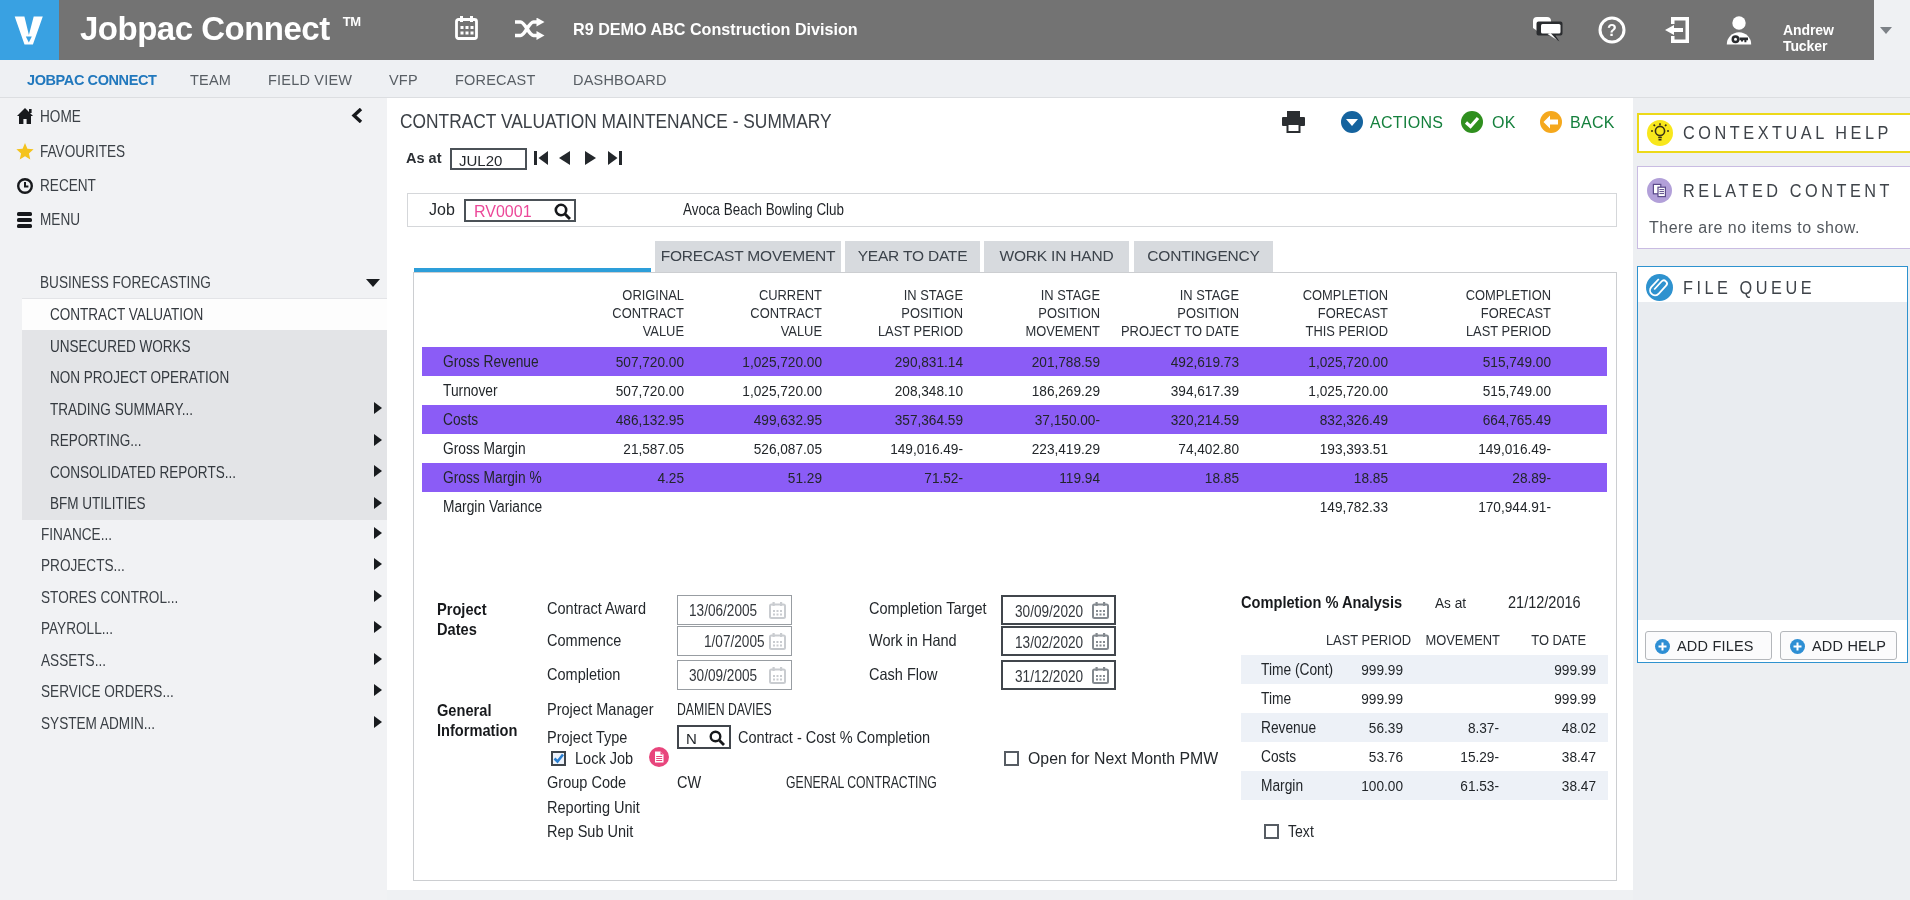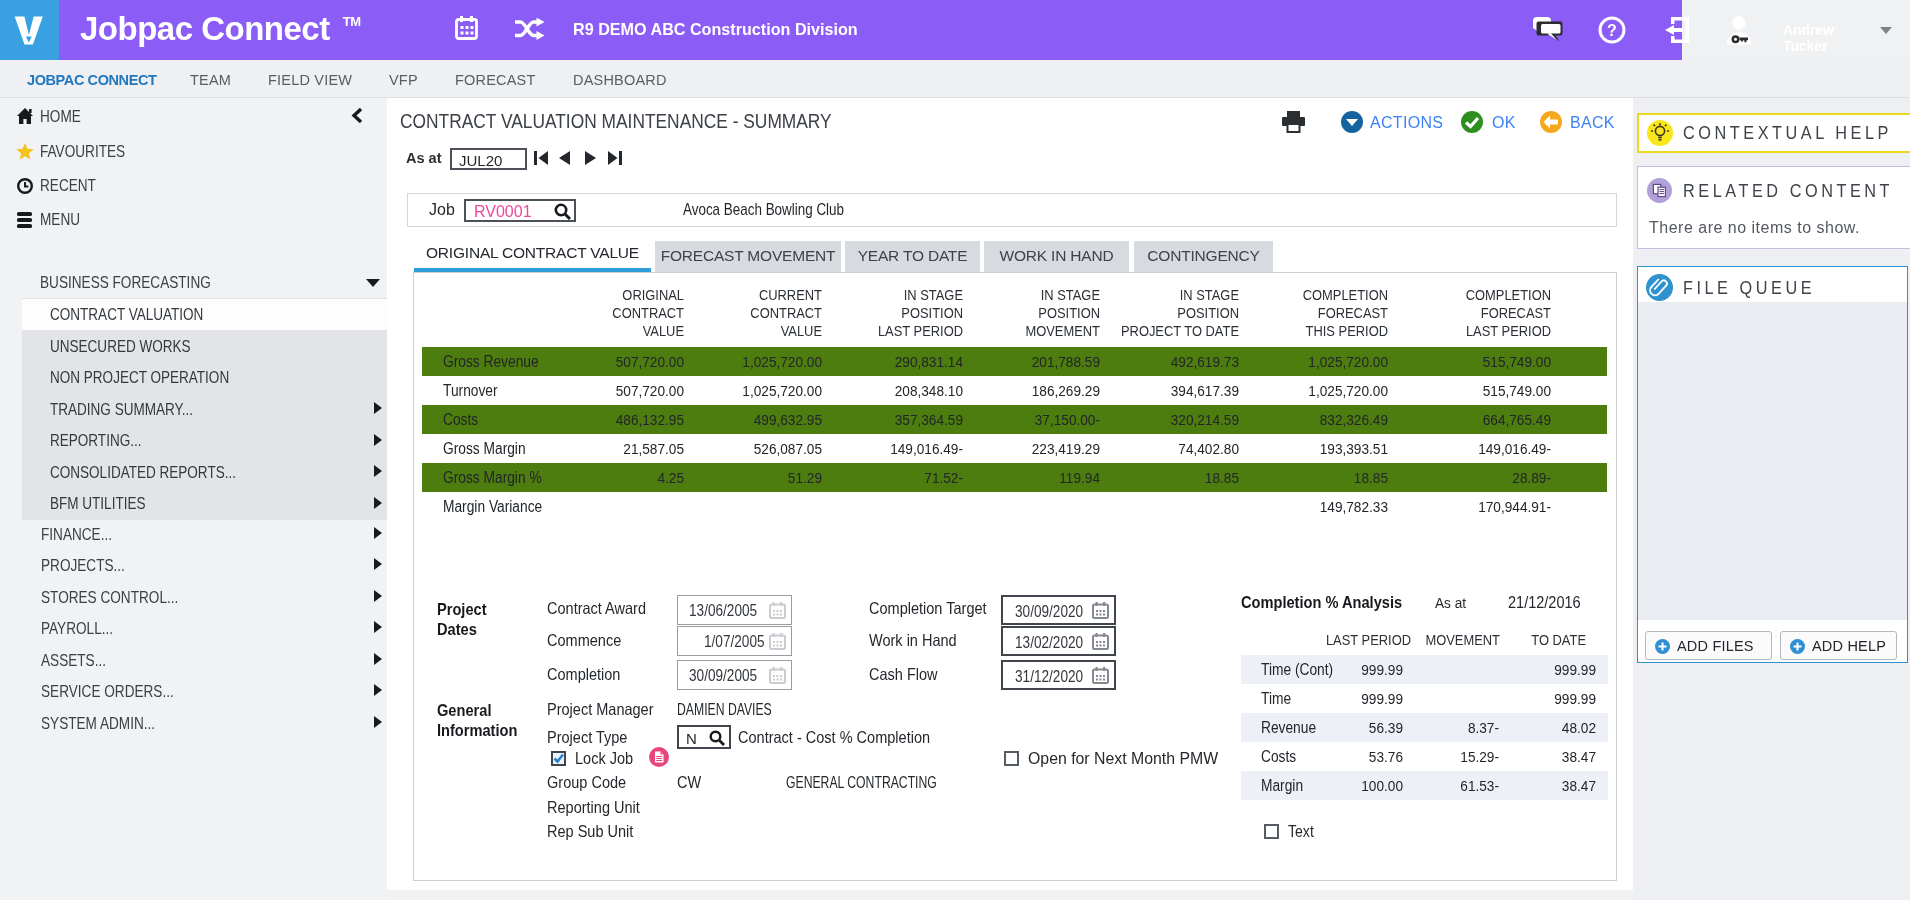--- a/index.html
+++ b/index.html
@@ -2,21 +2,21 @@
 <html><head>
 <meta charset="utf-8">
 <style>
 * { margin:0; padding:0; box-sizing:border-box; }
 html,body { width:1910px; height:900px; overflow:hidden; background:#eff1f3; }
 body { font-family:"Liberation Sans", sans-serif; color:#24282c; }
 .abs { position:absolute; }
 svg { display:block; }
 
 
-#topbar { position:absolute; left:0; top:0; width:1682px; height:60px; background:#8b5cf6; }
+#topbar { position:absolute; left:0; top:0; width:1874px; height:60px; background:#737373; }
 #logo { position:absolute; left:0; top:0; width:59px; height:60px; background:#39a1e2; }
 #brand { position:absolute; left:80px; top:10px; color:#fff; font-size:33px; font-weight:700; letter-spacing:-0.5px; white-space:nowrap; }
 #brand sup { font-size:13px; font-weight:700; position:relative; top:-2px; left:13px; }
 #divname { position:absolute; left:573px; top:20px; color:#fff; font-size:17px; font-weight:700; transform:scaleX(0.95); transform-origin:left top; white-space:nowrap; }
 #username { position:absolute; left:1783px; top:22px; color:#fff; font-size:14px; font-weight:700; letter-spacing:-0.1px; }
 #usercaret { position:absolute; left:1880px; top:27px; width:0; height:0; border-left:6px solid transparent; border-right:6px solid transparent; border-top:7px solid #7d8287; }
 
 
 #navbar { position:absolute; left:0; top:60px; width:1910px; height:38px; background:#eef0f3; border-bottom:1px solid #dcdee1; }
 #navbar .nv { position:absolute; top:12px; font-size:14.5px; color:#585e64; letter-spacing:0.2px; font-weight:400; }
@@ -28,38 +28,38 @@
 #search { position:absolute; left:43px; top:140px; width:337px; height:26px; border:1px solid #a9adb1; background:#fff; font-family:"Liberation Sans",sans-serif; font-size:16px; color:#8b9095; padding-left:9px; }
 #submenu { position:absolute; left:22px; top:200px; width:365px; height:222px; background:#e3e4e7; }
 #submenu .mi { position:absolute; left:28px; font-size:16.5px; color:#34393f; transform:scaleX(0.82); transform-origin:left top; white-space:nowrap; }
 #selrow { position:absolute; left:0px; top:1px; width:365px; height:31px; background:#fdfdfd; }
 .tri-r { position:absolute; width:0; height:0; border-top:6px solid transparent; border-bottom:6px solid transparent; border-left:8px solid #181b1e; }
 .tri-d { position:absolute; width:0; height:0; border-left:7px solid transparent; border-right:7px solid transparent; border-top:8px solid #181b1e; }
 
 
 #main { position:absolute; left:387px; top:98px; width:1246px; height:792px; background:#fff; }
 #mtitle { position:absolute; left:13px; top:12px; font-size:19.5px; color:#3c4147; letter-spacing:0; transform:scaleX(0.89); transform-origin:left top; white-space:nowrap; }
-.hbtn-t { position:absolute; top:16px; font-size:16px; color:#3b82f6; letter-spacing:0.3px; }
+.hbtn-t { position:absolute; top:16px; font-size:16px; color:#15803d; letter-spacing:0.3px; }
 #asat { position:absolute; left:19px; top:52px; font-size:14.5px; font-weight:700; color:#2b2f34; }
 #asatbox { position:absolute; left:63px; top:50px; width:77px; height:22px; border:2px solid #4b5157; background:#fff; font-size:15px; color:#24282c; font-family:"Liberation Sans",sans-serif; padding-left:7px; padding-top:2px; }
 
 #jobbox { position:absolute; left:20px; top:95px; width:1210px; height:34px; border:1px solid #d5d7da; }
 #joblabel { position:absolute; left:42px; top:103px; font-size:16px; color:#24282c; }
 #jobinput { position:absolute; left:77px; top:101px; width:112px; height:23px; border:2px solid #4b5157; }
 #jobname { position:absolute; left:296px; top:102px; font-size:17px; color:#1f2327; transform:scaleX(0.79); transform-origin:left top; white-space:nowrap; }
 
 .tab { position:absolute; top:143px; height:31px; background:#d7dade; color:#3c434b; font-size:15.5px; text-align:center; letter-spacing:-0.2px; white-space:nowrap; }
 #tab1 { position:absolute; left:27px; top:138px; width:237px; height:36px; background:#fff; font-size:15.5px; color:#24282c; text-align:center; letter-spacing:-0.2px; white-space:nowrap; }
 #tabline { position:absolute; left:27px; top:170px; width:237px; height:4px; background:#2d9ed9; }
 #contentbox { position:absolute; left:26px; top:174px; width:1204px; height:609px; border:1px solid #ccced1; border-top:1px solid #ccced1; background:#fff; }
 
 
 .th { position:absolute; font-size:15px; color:#2b3036; text-align:right; line-height:18px; transform:scaleX(0.86); transform-origin:right top; white-space:nowrap; }
 .row { position:absolute; left:35px; width:1185px; height:29px; }
-.row.sh { background:#4d7c0f;padding-left:8px; }
+.row.sh { background:#8b5cf6;padding-left:8px; }
 .rl { position:absolute; left:21px; top:6px; font-size:16px; color:#22262a; transform:scaleX(0.86); transform-origin:left top; white-space:nowrap; }
 .rv { position:absolute; top:6px; font-size:15.5px; color:#22262a; text-align:right; width:130px; transform:scaleX(0.88); transform-origin:right top; white-space:nowrap; }
 
 
 .plabel { position:absolute; font-size:16.5px; color:#24282c; transform:scaleX(0.88); transform-origin:left top; white-space:nowrap; }
 .pbold { position:absolute; font-size:17px; font-weight:700; color:#17191c; transform:scaleX(0.86); transform-origin:left top; white-space:nowrap; }
 .dinput { position:absolute; width:115px; height:30px; border:1px solid #989da2; background:#fff; }
 .dinput.dk { border:2px solid #41464c; }
 .dinput .dt { position:absolute; left:11px; top:6px; font-size:16px; color:#33373c; transform:scaleX(0.85); transform-origin:left top; white-space:nowrap; }
 .dinput.dk .dt { left:12px; }
@@ -252,23 +252,20 @@
   <div id="joblabel">Job</div>
   <div id="jobinput">
     <div class="abs" style="left:8px;top:2px;font-size:16px;color:#ec4899">RV0001</div>
     <svg class="abs" style="left:88px;top:2px" width="17" height="17" viewBox="0 0 17 17">
       <circle cx="7" cy="7" r="5.2" fill="none" stroke="#17191c" stroke-width="2.6"></circle>
       <path d="M11 11 L16 16" stroke="#17191c" stroke-width="3"></path>
     </svg>
   </div>
   <div id="jobname">Avoca Beach Bowling Club</div>
 
-  <div id="tab1">
-    <div style="margin-top:8px">ORIGINAL CONTRACT VALUE</div>
-  </div>
   <div class="tab" style="left:268px;width:186px">
       <div style="margin-top:6px">FORECAST MOVEMENT</div>
     </div>
   <div class="tab" style="left:458px;width:135px">
       <div style="margin-top:6px">YEAR TO DATE</div>
     </div>
   <div class="tab" style="left:597px;width:145px">
       <div style="margin-top:6px">WORK IN HAND</div>
     </div>
   <div class="tab" style="left:747px;width:139px">

